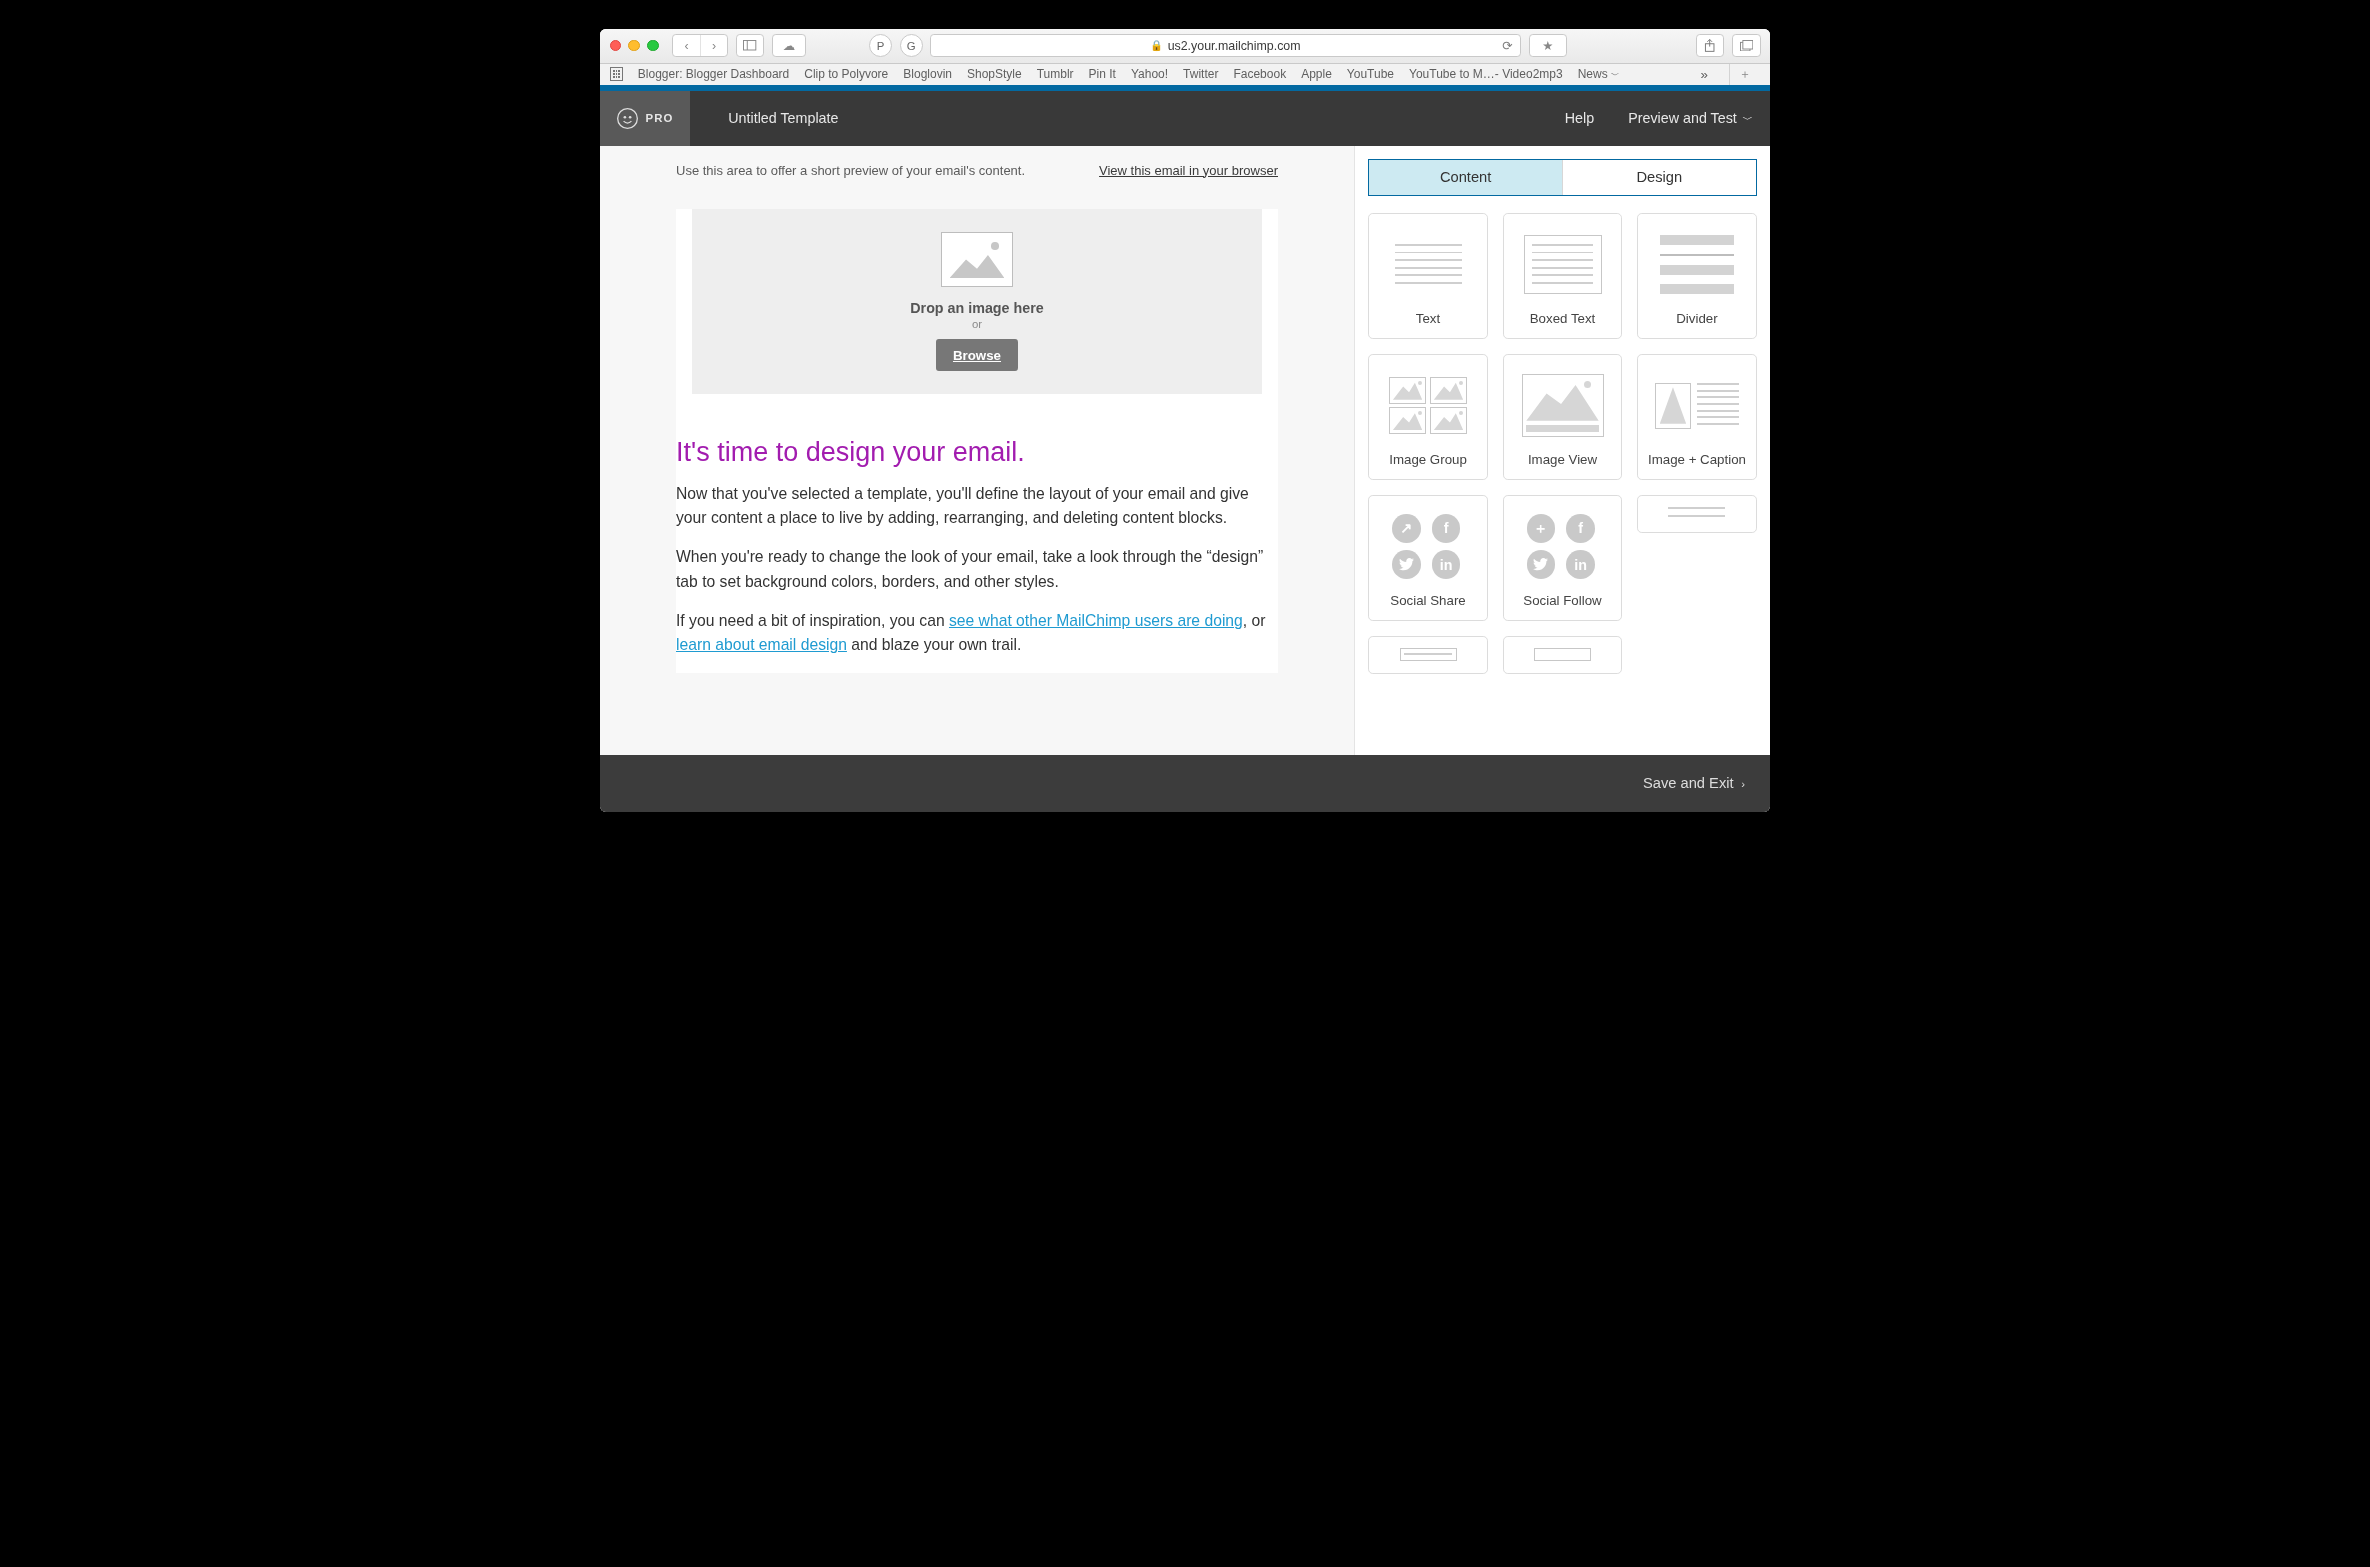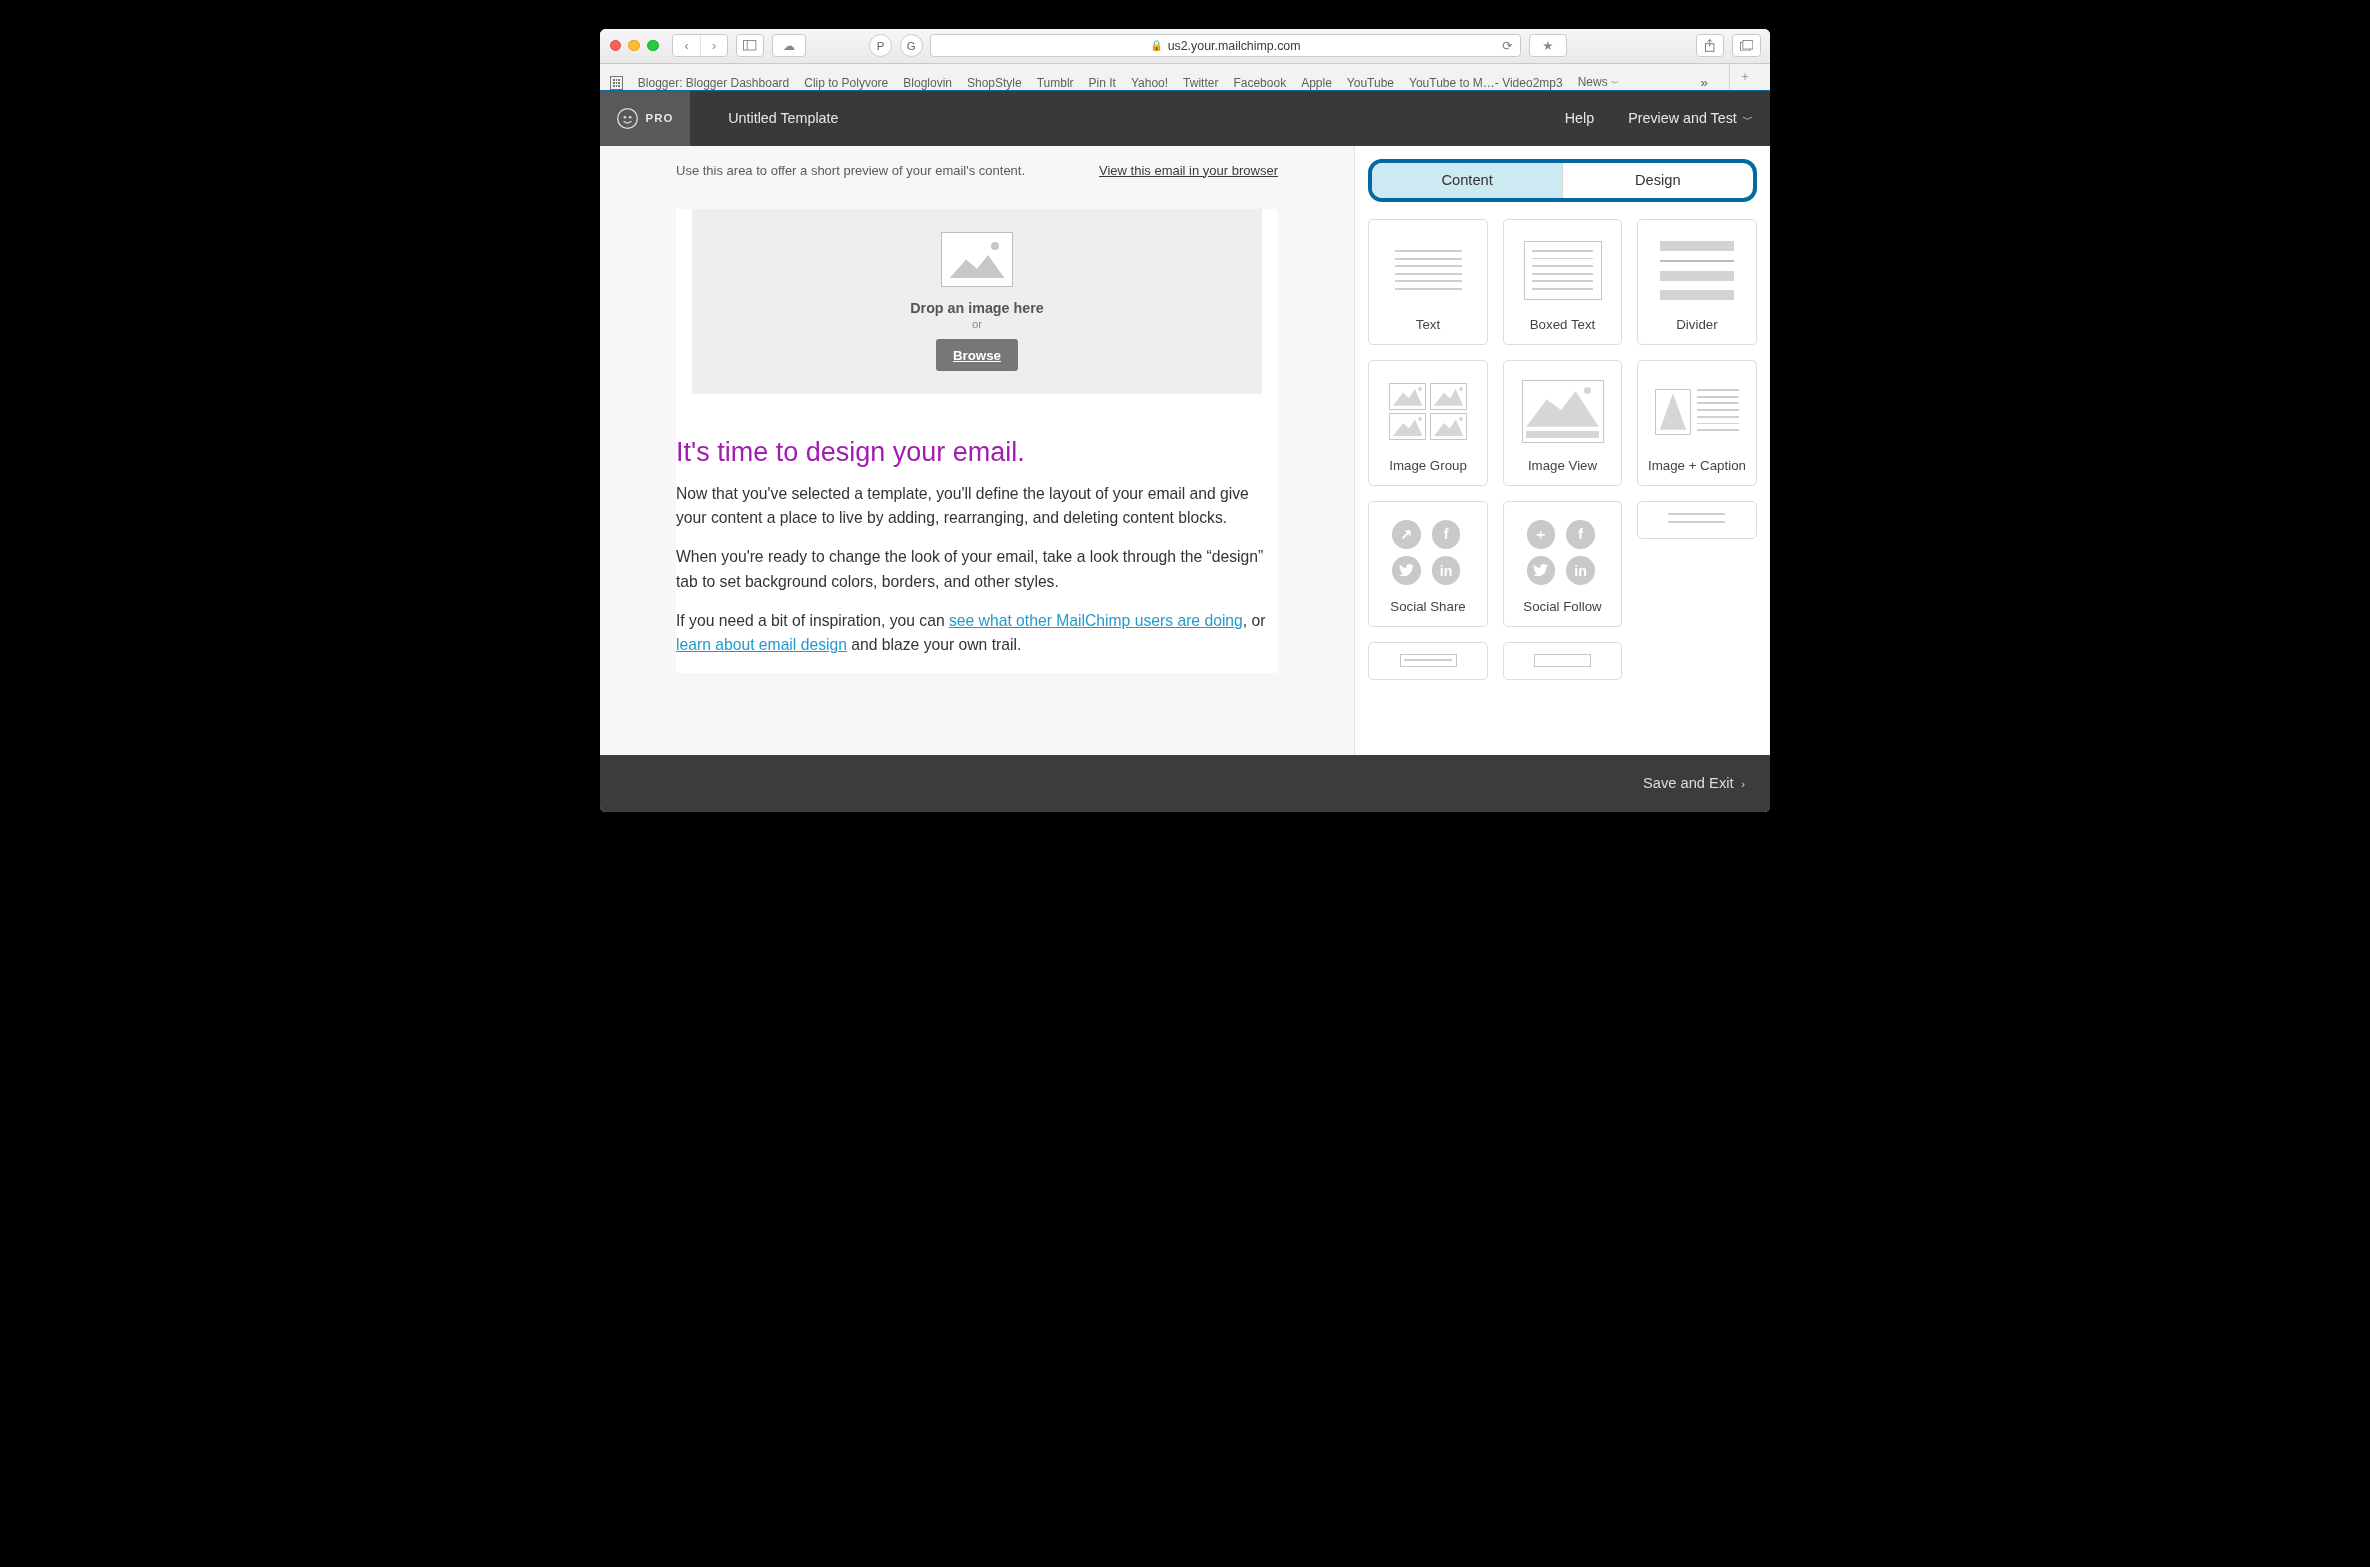--- a/index.html
+++ b/index.html
@@ -47,22 +47,22 @@
   .addr {
     flex:1; height:23px; border:1px solid #c9c9c9; border-radius:3.8px; background:#fff;
     display:flex; align-items:center; justify-content:center; position:relative;
     color:#6b6b6b; font-size:12.4px;
   }
   .addr .lock{margin-right:3.8px;font-size:10.5px;}
   .addr .reload{position:absolute;right:7.6px;color:#808080;}
   .addr .dom{color:#3a3a3a;}
   
   .bookmarks{
-    height:27px;background:#f2f2f2;border-bottom:1px solid #0369a1;
-    display:flex;align-items:flex-end;padding:0 9.5px;gap:15px;color:#5f5f5f;font-size:12px;
+    height:27px;background:#f2f2f2;border-bottom:6px solid #0369a1;
+    display:flex;align-items:center;padding:0 9.5px;gap:15px;color:#5f5f5f;font-size:12px;
   }
   .bookmarks .apps{display:inline-block;width:13.3px;height:13.3px;border:1px solid #777;position:relative;}
   .bookmarks .apps::before{content:"";position:absolute;inset:1px;background:
     radial-gradient(circle at 20% 20%, #777 1px, transparent 1.1px),
     radial-gradient(circle at 50% 20%, #777 1px, transparent 1.1px),
     radial-gradient(circle at 80% 20%, #777 1px, transparent 1.1px),
     radial-gradient(circle at 20% 50%, #777 1px, transparent 1.1px),
     radial-gradient(circle at 50% 50%, #777 1px, transparent 1.1px),
     radial-gradient(circle at 80% 50%, #777 1px, transparent 1.1px),
     radial-gradient(circle at 20% 80%, #777 1px, transparent 1.1px),
@@ -97,21 +97,21 @@
     background:#c7c7c7;}
   .imgph::after{content:"";position:absolute;top:9.5px;right:13.3px;width:7.6px;height:7.6px;border-radius:50%;background:#c7c7c7;}
   .drop .t1{font-weight:700;color:#555;font-size:14.3px;margin-bottom:1.9px;}
   .drop .t2{color:#8a8a8a;font-size:11.4px;margin-bottom:9.5px;}
   .drop button{background:#777;color:#fff;border:none;border-radius:2.9px;padding:8.6px 17px;font-size:13.3px;font-weight:600;text-decoration:underline;}
   .email-body h1{font-size:27px;font-weight:400;color:#a21caf;padding:27px 0 13.3px;}
   .email-body p{font-size:15.7px;line-height:1.55;color:#333;padding-bottom:15px;}
   .email-body a{color:#1f9bd1;text-decoration:underline;}
   
   .panel{width:415px;background:#fff;display:flex;flex-direction:column;}
-  .tabs{display:flex;border:4px solid #0369a1;border-radius:14px;margin:13.3px 13.3px 17px;overflow:hidden;justify-content:space-between;}
+  .tabs{display:flex;border:1px solid #0369a1;border-radius:0;margin:13.3px 13.3px 17px;overflow:hidden;justify-content:space-between;}
   .tabs .tab{flex:1;text-align:center;padding:9.5px 0;font-size:14.7px;color:#333;}
   .tabs .tab.active{background:#cdeaf2;}
   .tabs .tab+.tab{border-left:1px solid #d7d7d7;}
   .grid{display:grid;grid-template-columns:repeat(3,1fr);gap:15px;padding:0 13.3px 13.3px;overflow:auto;}
   .block{border:1px solid #dcdcdc;border-radius:4.8px;height:126px;display:flex;flex-direction:column;align-items:center;justify-content:flex-end;padding:11.4px 7.6px;}
   .block .lbl{font-size:13.3px;color:#444;margin-top:7.6px;}
   .block .glyph{flex:1;display:flex;align-items:center;justify-content:center;width:100%;}
   .lines{width:67px;height:42px;background:repeating-linear-gradient(#cfcfcf 0 1.9px, transparent 1.9px 7.6px);}
   .boxed{width:78px;height:59px;border:1.9px solid #c7c7c7;padding:7.6px;}
   .boxed .lines{width:100%;height:100%;}

